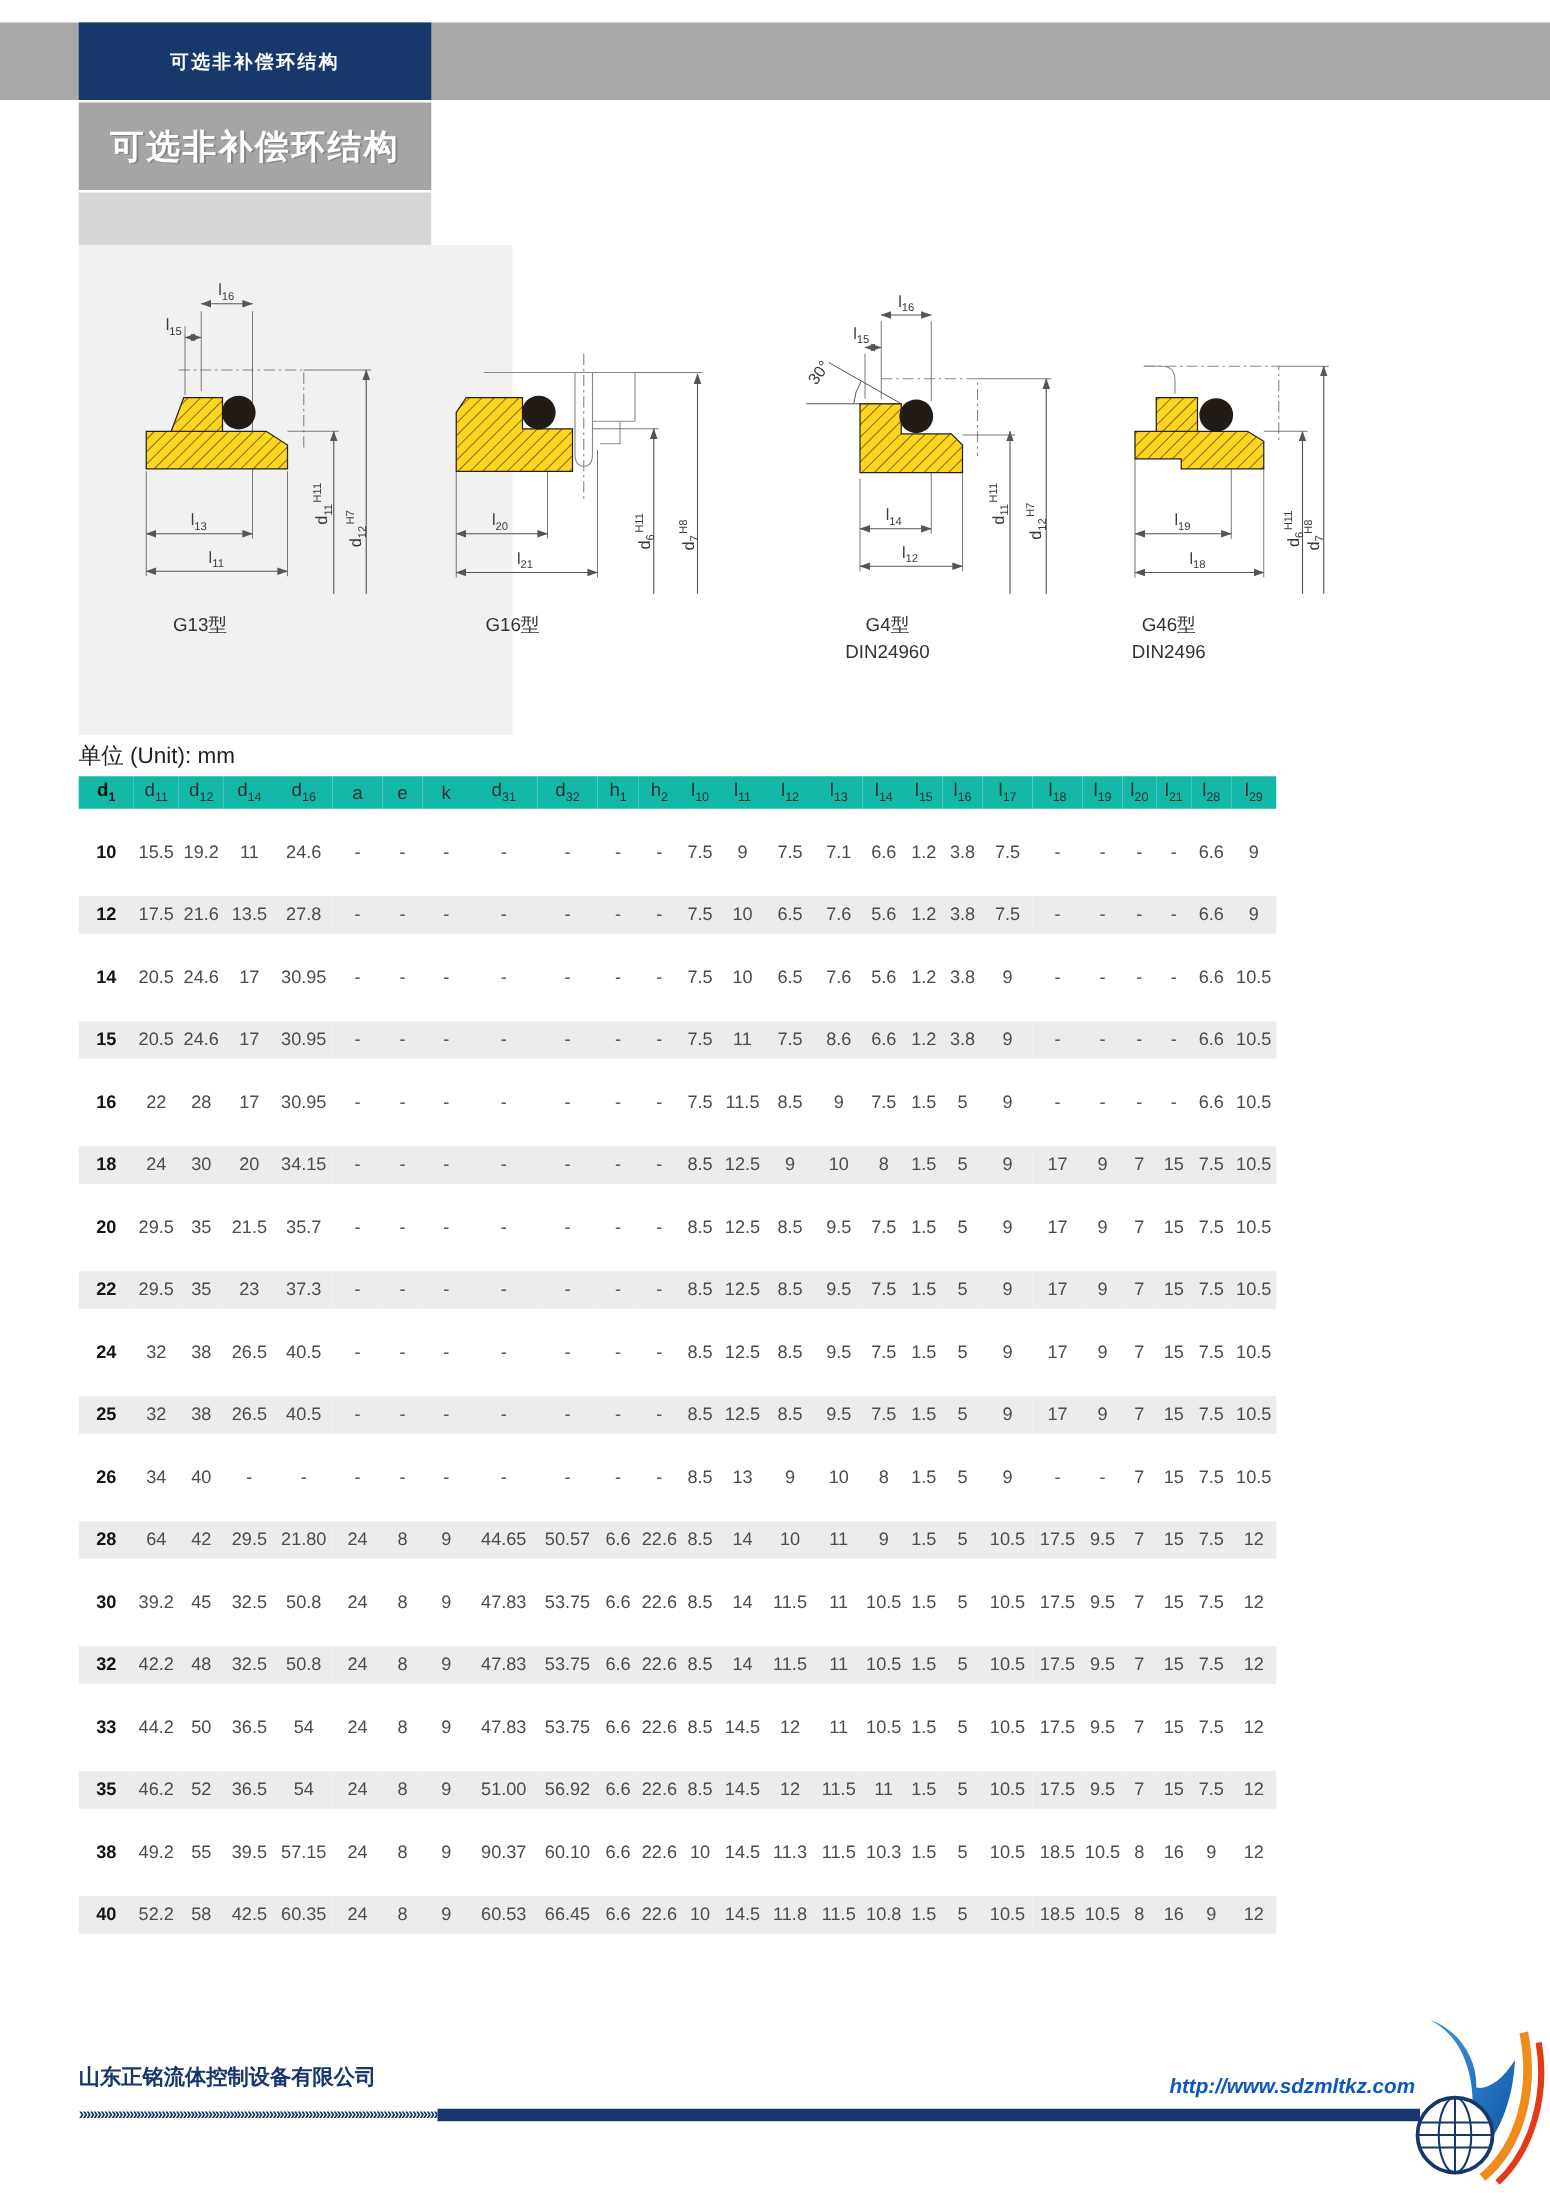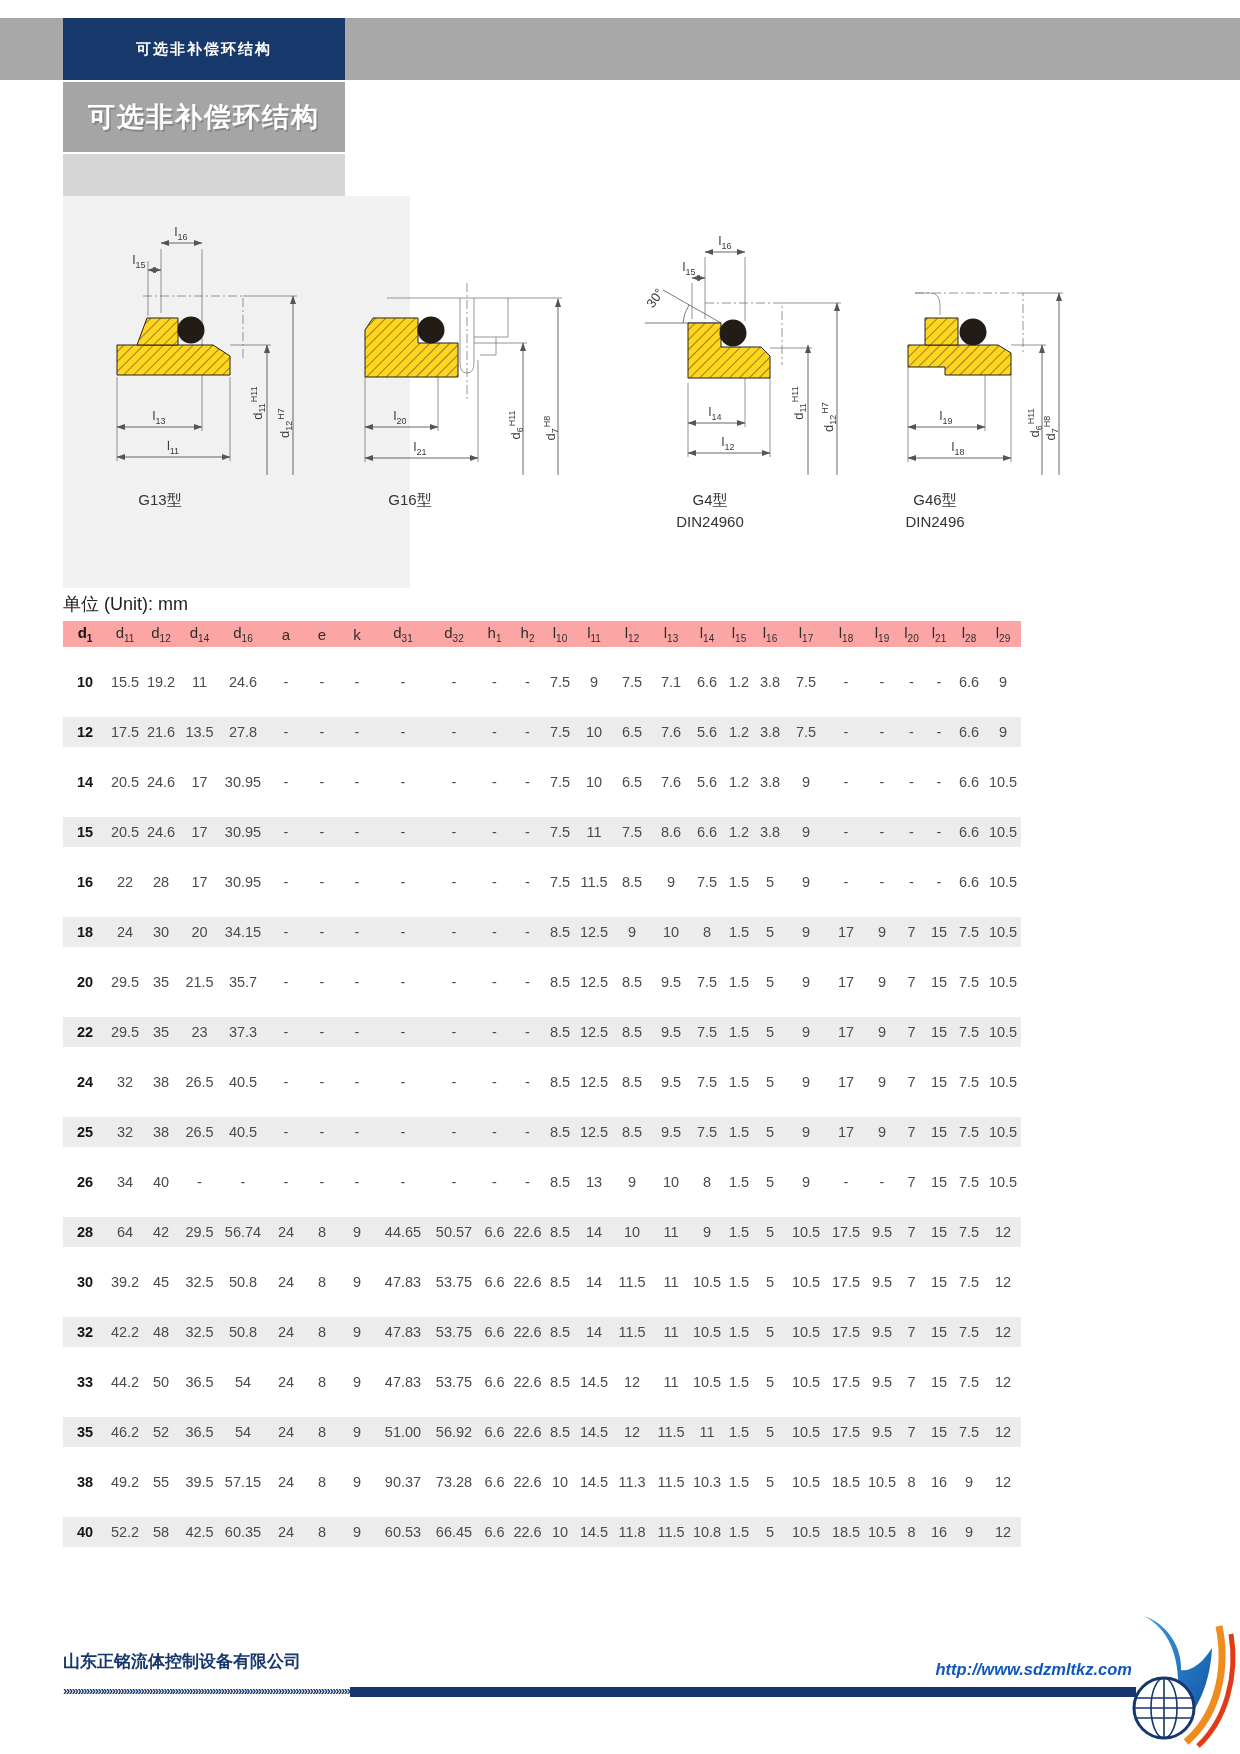--- a/index.html
+++ b/index.html
@@ -37,21 +37,21 @@
   .dim sup{font-size:9px;margin-left:1px;}
   .rot{transform:translate(-50%,-50%) rotate(-90deg);}
   .rot55{transform:translate(-50%,-50%) rotate(-55deg);}
   .dg-caption{position:absolute;font-size:15px;color:#333;transform:translateX(-50%);white-space:nowrap;}
 
   
   .unit-label{position:absolute;left:63px;top:592px;font-size:18px;color:#222;}
   .table-wrap{position:absolute;left:63px;top:601px;width:950px;}
   #dim-table{border-collapse:separate;border-spacing:0 20px;table-layout:fixed;width:950px;
              font-size:14.5px;color:#4b4b4b;}
-  #dim-table th{background:#fca5a5;height:26px;font-size:15px;color:#2e2e2e;text-align:center;
+  #dim-table th{background:#14b8a6;height:26px;font-size:15px;color:#2e2e2e;text-align:center;
                 font-weight:normal;padding:0;}
   #dim-table th.c0{font-weight:bold;color:#111;}
   #dim-table td{height:30px;text-align:center;padding:0;}
   #dim-table td.c0{font-weight:bold;color:#141414;}
   #dim-table tr.shaded td{background:#ececec;}
   #dim-table sub{font-size:10px;}
 
   
   .company-name{position:absolute;left:63px;top:1650px;font-size:17px;font-weight:bold;color:#16366d;}
   .chevron-strip{position:absolute;left:63px;top:1683px;width:287px;height:15px;overflow:hidden;
@@ -569,21 +569,21 @@
             <td>7</td>
             <td>15</td>
             <td>7.5</td>
             <td>10.5</td>
           </tr>
           <tr class="shaded">
             <td class="c0">28</td>
             <td>64</td>
             <td>42</td>
             <td>29.5</td>
-            <td>56.74</td>
+            <td>21.80</td>
             <td>24</td>
             <td>8</td>
             <td>9</td>
             <td>44.65</td>
             <td>50.57</td>
             <td>6.6</td>
             <td>22.6</td>
             <td>8.5</td>
             <td>14</td>
             <td>10</td>
@@ -714,21 +714,21 @@
           <tr>
             <td class="c0">38</td>
             <td>49.2</td>
             <td>55</td>
             <td>39.5</td>
             <td>57.15</td>
             <td>24</td>
             <td>8</td>
             <td>9</td>
             <td>90.37</td>
-            <td>73.28</td>
+            <td>60.10</td>
             <td>6.6</td>
             <td>22.6</td>
             <td>10</td>
             <td>14.5</td>
             <td>11.3</td>
             <td>11.5</td>
             <td>10.3</td>
             <td>1.5</td>
             <td>5</td>
             <td>10.5</td>

